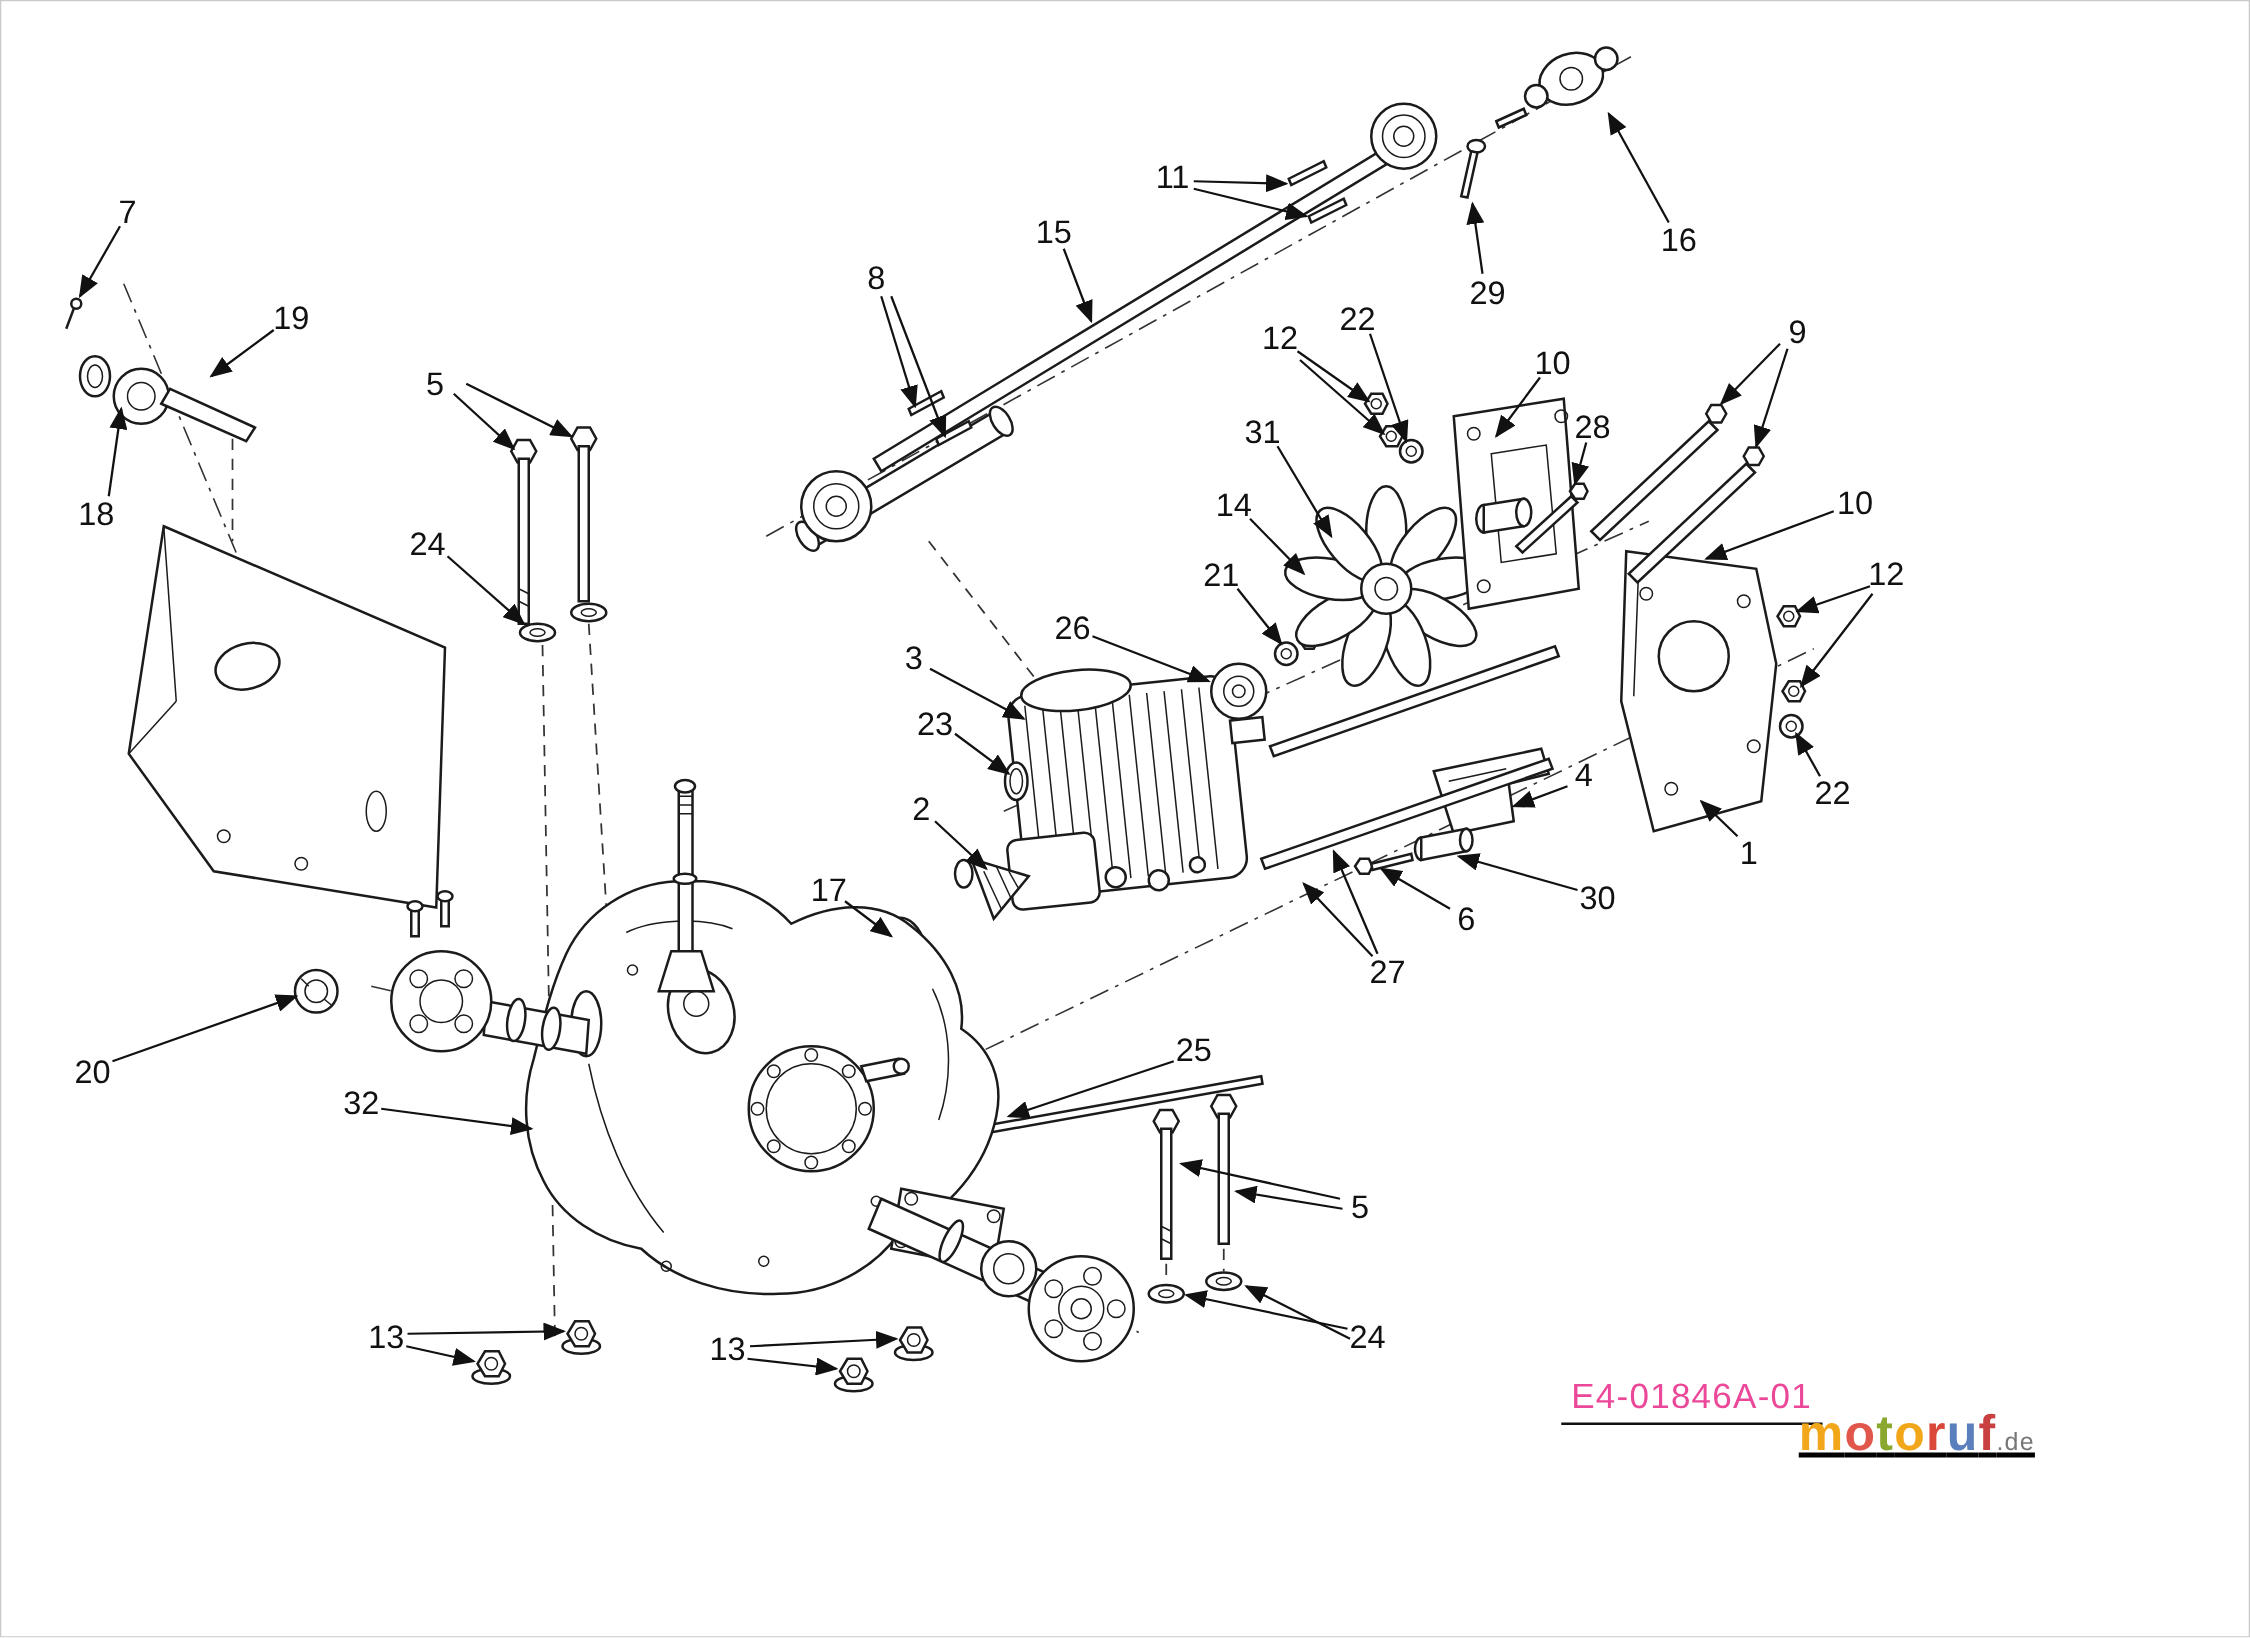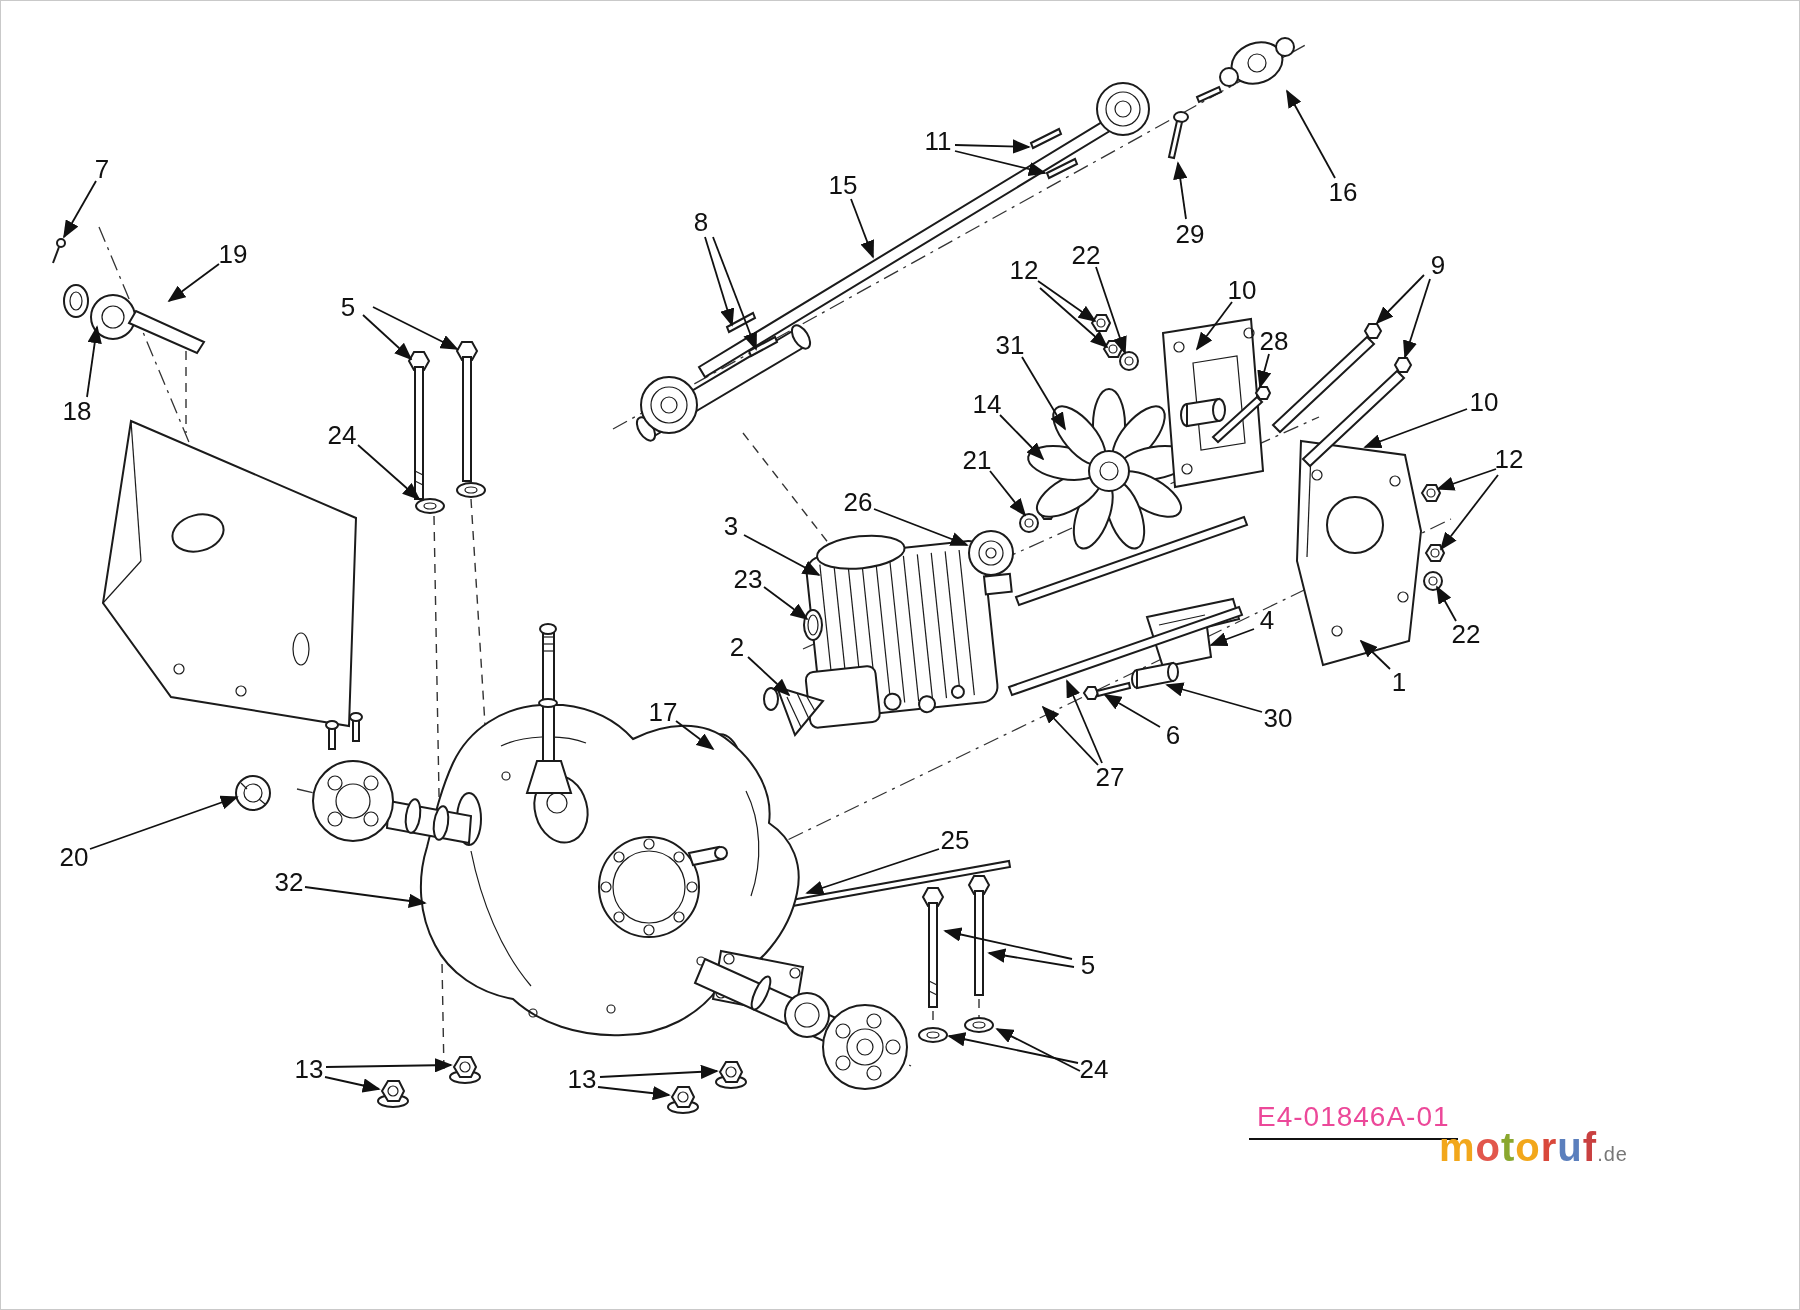--- a/index.html
+++ b/index.html
@@ -8,21 +8,21 @@
   .page svg{position:absolute;left:0;top:0;}
   .callout{font-size:26px;fill:#111;text-anchor:middle;font-family:"Liberation Sans",sans-serif;}
   .leader{stroke:#111;stroke-width:1.8;}
   .pt{stroke:#1b1b1b;stroke-width:2;fill:#fff;}
   .ln{stroke:#1b1b1b;stroke-width:2;fill:none;}
   .thin{stroke:#1b1b1b;stroke-width:1.2;fill:none;}
   .dash{stroke:#333;stroke-width:1.4;fill:none;stroke-dasharray:9 7;}
   .cline{stroke:#333;stroke-width:1.3;fill:none;stroke-dasharray:16 6 3 6;}
   .drawing-number{position:absolute;left:1248px;top:1100px;font-size:28px;color:#ec4899;
         border-bottom:2px solid #111;padding:0 8px 5px 8px;letter-spacing:1px;}
-  .watermark{position:absolute;left:1438px;top:1124px;font-size:40px;font-weight:bold;letter-spacing:1px;}
+  .watermark{position:absolute;left:1438px;top:1124px;font-size:40px;font-weight:bold;letter-spacing:1px;text-decoration:underline;}
   .watermark .wm-suffix{font-size:20px;color:#777;font-weight:normal;}
 </style>
 </head>
 <body>
 
 <div class="page">
 
   <svg width="1800" height="1310" viewBox="0 0 1800 1310">
     <defs>
       <marker id="arrowhead" markerWidth="10" markerHeight="8" refX="9" refY="4" orient="auto">

